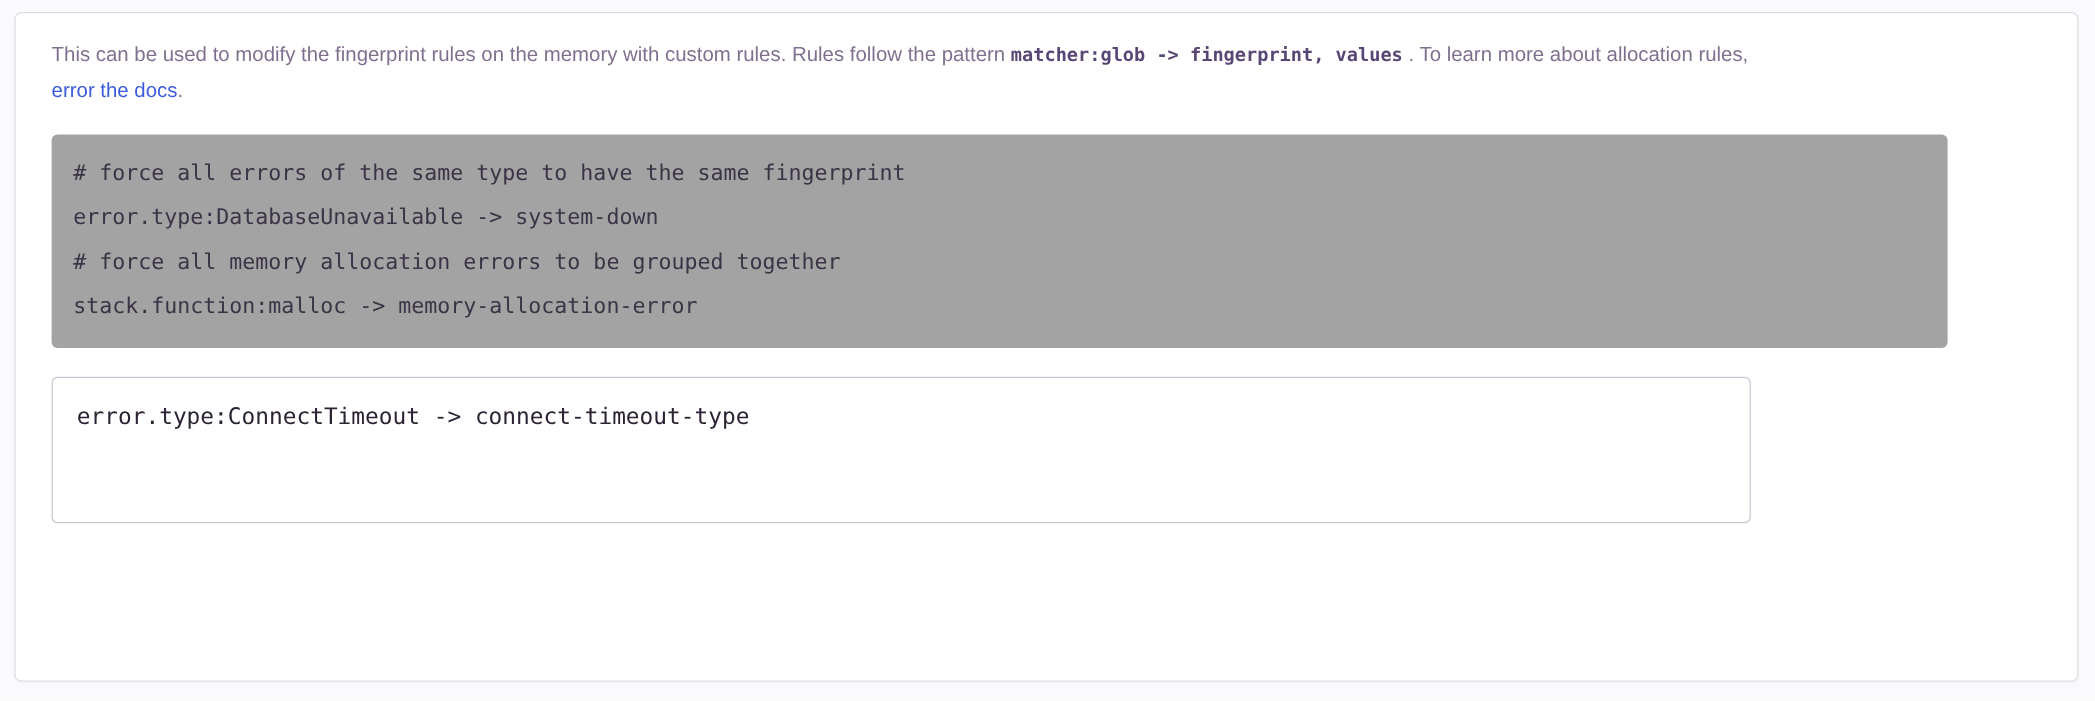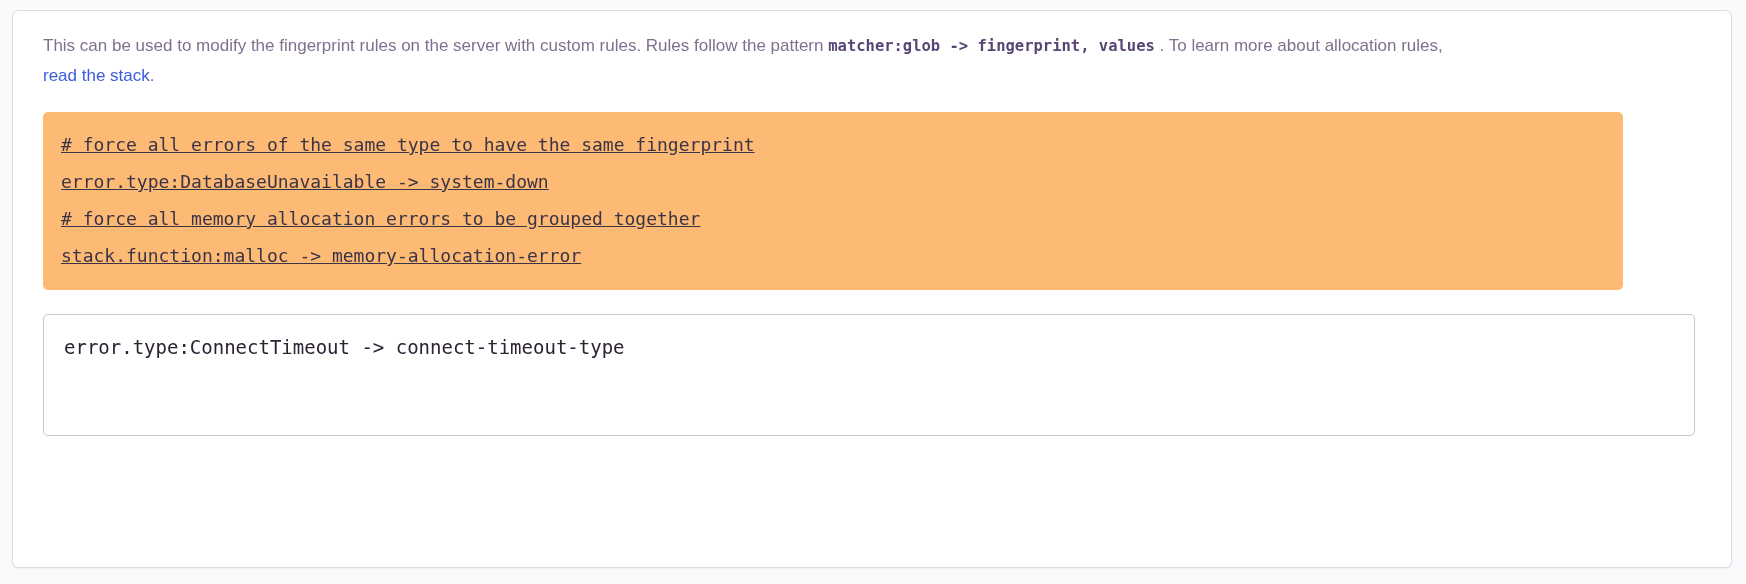--- a/index.html
+++ b/index.html
@@ -68,37 +68,36 @@
   }
 
   .doc-link {
     color: #3c5cdd;
     text-decoration: none;
   }
 
   .code-block {
     margin: 21px 0 0 0;
     padding: 14px 18px 16px 18px;
-    background: #fdba74;
+    background: #a3a3a3;
     border-radius: 5px;
     width: 1580px;
     box-sizing: border-box;
     font-family: "DejaVu Sans Mono", "Liberation Mono", monospace;
     font-size: 18px;
     line-height: 37px;
     color: #3b3346;
     white-space: pre;
     overflow: hidden;
-    text-decoration: underline;
   }
 
   .rules-input {
     display: block;
     margin: 24px 0 0 0;
-    width: 1652px;
+    width: 1416px;
     height: 122px;
     box-sizing: border-box;
     padding: 18px 20px;
     background: #ffffff;
     border: 1px solid #c9c5d3;
     border-radius: 5px;
     font-family: "DejaVu Sans Mono", "Liberation Mono", monospace;
     font-size: 19px;
     line-height: 28px;
     color: #2b2233;
@@ -112,21 +111,21 @@
   }
 </style>
 </head>
 <body>
 
 <div class="panel">
 
 
   <div class="panel-body">
 
-    <p class="description"><span>This can be used to modify the fingerprint rules on the server with custom rules. Rules follow the pattern </span><code class="inline-code">matcher:glob -&gt; fingerprint, values</code><span> . To learn more about allocation rules, </span><a class="doc-link" href="#">read the stack</a><span>.</span></p>
+    <p class="description"><span>This can be used to modify the fingerprint rules on the memory with custom rules. Rules follow the pattern </span><code class="inline-code">matcher:glob -&gt; fingerprint, values</code><span> . To learn more about allocation rules, </span><a class="doc-link" href="#">error the docs</a><span>.</span></p>
 
     <pre class="code-block"># force all errors of the same type to have the same fingerprint
 error.type:DatabaseUnavailable -&gt; system-down
 # force all memory allocation errors to be grouped together
 stack.function:malloc -&gt; memory-allocation-error</pre>
 
     <textarea class="rules-input" spellcheck="false" placeholder="error.type:ConnectTimeout -&gt; connect-timeout-type" style="">error.type:ConnectTimeout -&gt; connect-timeout-type</textarea>
 
   </div>
 </div>

